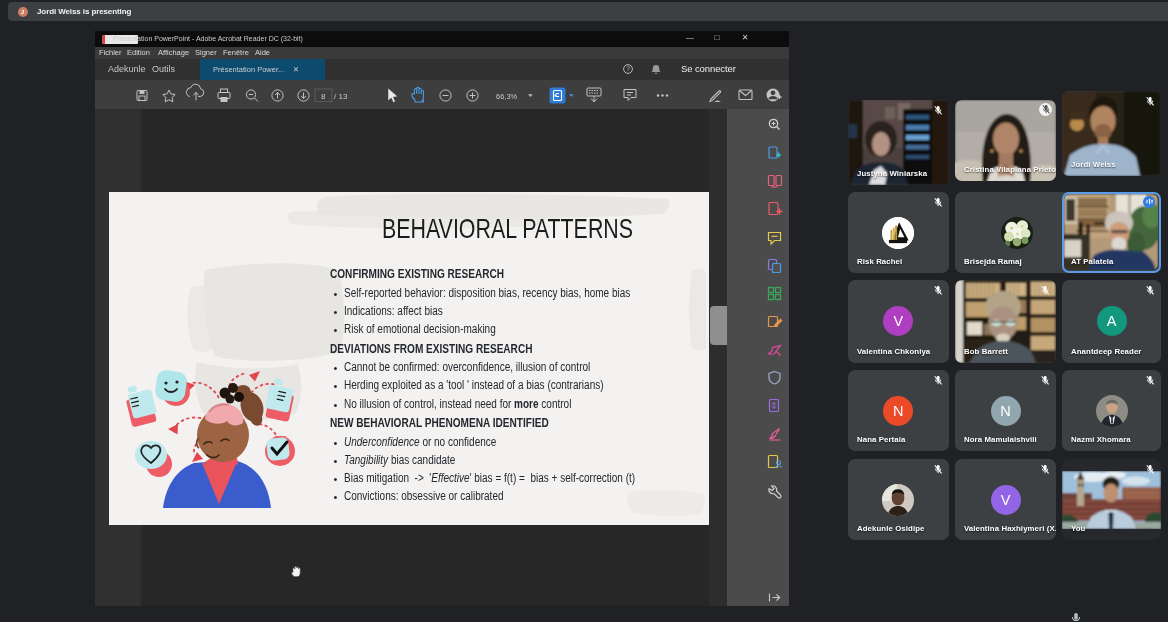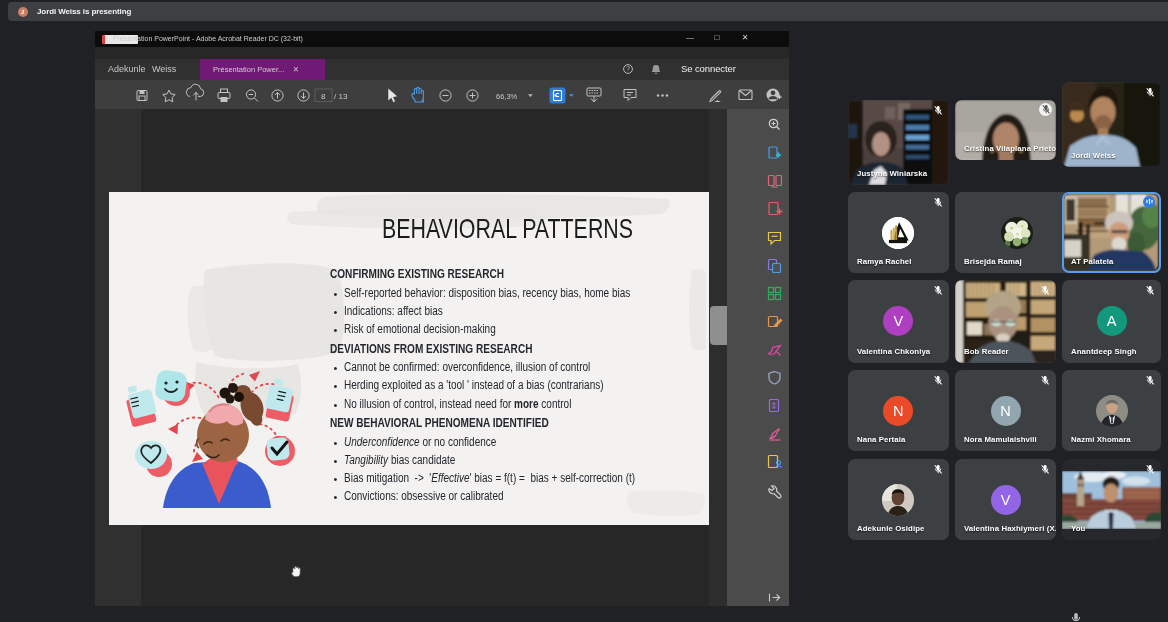--- a/index.html
+++ b/index.html
@@ -16,21 +16,21 @@
   #win{left:95px;top:31px;width:661px;height:575px;background:#272727;}
   #titlebar{left:0;top:0;width:661px;height:16px;background:#0c0c0c;}
   #titlebar .t{position:absolute;left:18px;top:0;line-height:15px;font-size:7px;color:#cccccc;}
   #titlebar .pdfic{left:7px;top:3.5px;width:7px;height:9px;background:#e8e8e8;border-radius:1px;border-left:3px solid #d84444;box-sizing:border-box;}
   #titlebar .wb{position:absolute;top:0;width:12px;height:15px;color:#cfcfcf;font-size:8px;
       text-align:center;line-height:14px;}
   #menubar{left:0;top:16px;width:661px;height:12px;background:#3a3a3a;}
   #menubar span{position:absolute;top:0;line-height:12px;font-size:7.5px;color:#dadada;}
   #tabbar{left:0;top:28px;width:661px;height:21px;background:#303030;}
   #tabbar .big{position:absolute;top:0;line-height:20px;font-size:9px;color:#c8c8c8;}
-  #doctab{position:absolute;left:105px;top:0;width:125px;height:21px;background:#701a75;
+  #doctab{position:absolute;left:105px;top:0;width:125px;height:21px;background:#0c4a6e;
       color:#cfcfcf;font-size:7.5px;line-height:21px;text-align:left;padding-left:13px;box-sizing:border-box;}
   #toolbar{left:0;top:49px;width:661px;height:28.5px;background:#3e3e3e;}
   #docarea{left:0;top:77.5px;width:661px;height:497.5px;background:#272727;}
   #leftstrip{left:0;top:77.5px;width:13px;height:497.5px;background:#303030;}
   #slide{left:13.5px;top:161px;width:596.5px;height:333px;background:#f3f2f0;overflow:hidden;}
   #scrolltrack{left:613.5px;top:77.5px;width:10.5px;height:497.5px;background:#2d2d2d;}
   #scrollthumb{left:614.5px;top:275px;width:8.5px;height:39px;background:#8f8f8f;border-radius:4px;}
   #toolspanel{left:632px;top:77.5px;width:29px;height:497.5px;background:#4b4b4b;}
   
   .sl{position:absolute;white-space:nowrap;transform-origin:0 50%;color:#23272e;}
@@ -65,23 +65,31 @@
 </div>
 
 <div class="abs" id="win">
   <div class="abs" id="titlebar">
     <div class="abs pdfic"></div>
     <div class="t">Présentation PowerPoint - Adobe Acrobat Reader DC (32-bit)</div>
     <div class="wb" style="left:589px;">—</div>
     <div class="wb" style="left:616px;">□</div>
     <div class="wb" style="left:644px;">✕</div>
   </div>
+  <div class="abs" id="menubar">
+    <span style="left:4px;">Fichier</span>
+    <span style="left:32px;">Edition</span>
+    <span style="left:63px;">Affichage</span>
+    <span style="left:100px;">Signer</span>
+    <span style="left:128px;">Fenêtre</span>
+    <span style="left:160px;">Aide</span>
+  </div>
   <div class="abs" id="tabbar">
     <div class="big" style="left:13px;">Adekunle</div>
-    <div class="big" style="left:57px;">Weiss</div>
+    <div class="big" style="left:57px;">Outils</div>
     <div class="abs" id="doctab">Présentation Power...&nbsp;&nbsp;&nbsp;&nbsp;✕</div>
     <svg style="position:absolute;left:528px;top:5px;width:10px;height:10px" viewBox="0 0 10 10">
         <circle cx="5" cy="5" r="4.4" fill="none" stroke="#c8c8c8" stroke-width="0.9"></circle>
         <text x="5" y="7.2" font-size="6.5" fill="#c8c8c8" text-anchor="middle">?</text>
       </svg>
     <svg style="position:absolute;left:556px;top:4.5px;width:10px;height:11px" viewBox="0 0 10 11">
         <path d="M5 1a3.2 3.2 0 0 1 3.2 3.2c0 2.2.6 3.2 1.3 3.8H.5c.7-.6 1.3-1.6 1.3-3.8A3.2 3.2 0 0 1 5 1z" fill="#9a9a9a"></path>
         <path d="M3.8 8.8a1.2 1.2 0 0 0 2.4 0z" fill="#9a9a9a"></path>
       </svg>
     <div class="big" style="left:586px;color:#efefef;font-size:9.5px;font-weight:normal;letter-spacing:-.1px;">Se connecter</div>
@@ -373,21 +381,21 @@
       <ellipse cx="33" cy="44" rx="9" ry="12" fill="#b39183"></ellipse>
       <path d="M2 85 L8 70 Q20 61 33 62 Q47 61 56 70 L60 85 Z" fill="#1f2532"></path>
       <path d="M21 85 L26 70 L33 66 L39 73 L37 85 Z" fill="#dcdce2"></path>
     </g>
   </svg>
   <div class="tname">Justyna Winiarska</div>
   <svg class="mic" viewBox="0 0 10 11">
         <use href="#micoff"></use>
       </svg>
 </div>
-<div class="tile" style="left:955px;top:99.5px;width:101px;height:60px;">
+<div class="tile" style="left:955px;top:99.5px;width:101px;height:81px;">
   <svg width="101" height="85" viewBox="0 0 101 85">
     <g filter="url(#bl1)">
       <rect width="101" height="85" fill="#b2aea7"></rect>
       <rect x="0" y="0" width="101" height="32" fill="#a9a59f"></rect>
       <ellipse cx="14" cy="76" rx="26" ry="16" fill="#c6bfb2"></ellipse>
       <ellipse cx="90" cy="78" rx="20" ry="13" fill="#c9c2b5"></ellipse>
       <path d="M28 85 C23 40 36 14 52 14 C69 14 79 42 75 85 Z" fill="#241b16"></path>
       <ellipse cx="51" cy="39" rx="13" ry="16.5" fill="#b08468"></ellipse>
       <path d="M44 53 h14 v13 h-14 z" fill="#a37a60"></path>
       <path d="M31 85 L36 70 Q43 66 47 66 L44 85 Z" fill="#dddbd4"></path>
@@ -402,21 +410,21 @@
   <div style="position:absolute;top:3px;right:4px;width:13px;height:13px;border-radius:50%;background:rgba(250,250,250,.92)"></div>
   <svg class="mic" style="top:4px;right:5.5px" viewBox="0 0 10 11">
     <g>
       <rect x="3" y="0.5" width="3.2" height="6" rx="1.6" fill="#555"></rect>
       <path d="M1.6 4.5a3 3 0 0 0 6 0" fill="none" stroke="#555" stroke-width="1"></path>
       <line x1="4.6" y1="7.8" x2="4.6" y2="9.6" stroke="#555" stroke-width="1"></line>
       <line x1="0.8" y1="0.8" x2="8.4" y2="9.8" stroke="#555" stroke-width="1.2"></line>
     </g>
   </svg>
 </div>
-<div class="tile" style="left:1062px;top:82px;width:99px;height:85px;">
+<div class="tile" style="left:1062px;top:91px;width:99px;height:85px;">
   <svg width="99" height="85" viewBox="0 0 99 85">
     <g filter="url(#bl1)">
       <rect width="99" height="85" fill="#272019"></rect>
       <rect x="0" y="0" width="34" height="85" fill="#38291d"></rect>
       <rect x="62" y="0" width="37" height="85" fill="#191310"></rect>
       <circle cx="15" cy="33" r="7" fill="#c89552" opacity=".9"></circle>
       <rect x="8" y="20" width="14" height="9" fill="#3e2d1f"></rect>
       <ellipse cx="41" cy="30" rx="12.5" ry="15.5" fill="#b0845e"></ellipse>
       <path d="M27 28 C26 12 35 6 42 6 C52 6 57 14 55 26 C52 18 47 15 41 15 C35 15 30 20 27 28z" fill="#1a120d"></path>
       <ellipse cx="41" cy="41" rx="8.5" ry="8" fill="#8a6244"></ellipse>
@@ -436,21 +444,21 @@
     <svg width="32" height="32" viewBox="0 0 30 30">
       <circle cx="15" cy="15" r="15" fill="#fdfdfd"></circle>
       <path d="M16 5 L25 22 L10 22 Z" fill="#10100e"></path>
       <path d="M17 11 L21 19 L15 19 Z" fill="#fdfdfd"></path>
       <rect x="8" y="12" width="1.8" height="10" fill="#c8a43a"></rect>
       <rect x="10.2" y="10" width="1.8" height="12" fill="#d8b44a"></rect>
       <rect x="12.4" y="8" width="1.8" height="14" fill="#b89430"></rect>
       <rect x="6.5" y="21.5" width="17" height="3" fill="#14120e"></rect>
     </svg>
   </div>
-  <div class="tname">Ramya Rachel</div>
+  <div class="tname">Risk Rachel</div>
   <svg class="mic" viewBox="0 0 10 11">
         <use href="#micoff"></use>
       </svg>
 </div>
 <div class="tile" style="left:955px;top:191.5px;width:123px;height:81px;">
   <div class="avimg">
     <svg width="32" height="32" viewBox="0 0 30 30">
       <rect width="30" height="30" fill="#1a2014"></rect>
       <circle cx="10" cy="10.5" r="6" fill="#eef1e2"></circle>
       <circle cx="20" cy="8.5" r="5.4" fill="#e6ecd4"></circle>
@@ -564,28 +572,28 @@
             <line x1="59" y1="4" x2="59" y2="15"></line>
             <line x1="63" y1="4" x2="63" y2="15"></line>
             <line x1="80" y1="3" x2="80" y2="15"></line>
             <line x1="84" y1="3" x2="84" y2="15"></line>
             <line x1="88" y1="3" x2="88" y2="15"></line>
             <line x1="92" y1="3" x2="92" y2="15"></line>
             <line x1="96" y1="3" x2="96" y2="15"></line>
           </g>
     </g>
   </svg>
-  <div class="tname">Bob Reader</div>
+  <div class="tname">Bob Barrett</div>
   <svg class="mic" viewBox="0 0 10 11">
         <use href="#micoff"></use>
       </svg>
 </div>
 <div class="tile" style="left:1062px;top:279.5px;width:99px;height:83px;">
   <div class="letter" style="background:#13987d;">A</div>
-  <div class="tname">Anantdeep Singh</div>
+  <div class="tname">Anantdeep Reader</div>
   <svg class="mic" viewBox="0 0 10 11">
         <use href="#micoff"></use>
       </svg>
 </div>
 
 <div class="tile" style="left:848px;top:369.5px;width:100.5px;height:81.5px;">
   <div class="letter" style="background:#eb4a28;">N</div>
   <div class="tname">Nana Pertaia</div>
   <svg class="mic" viewBox="0 0 10 11">
         <use href="#micoff"></use>

